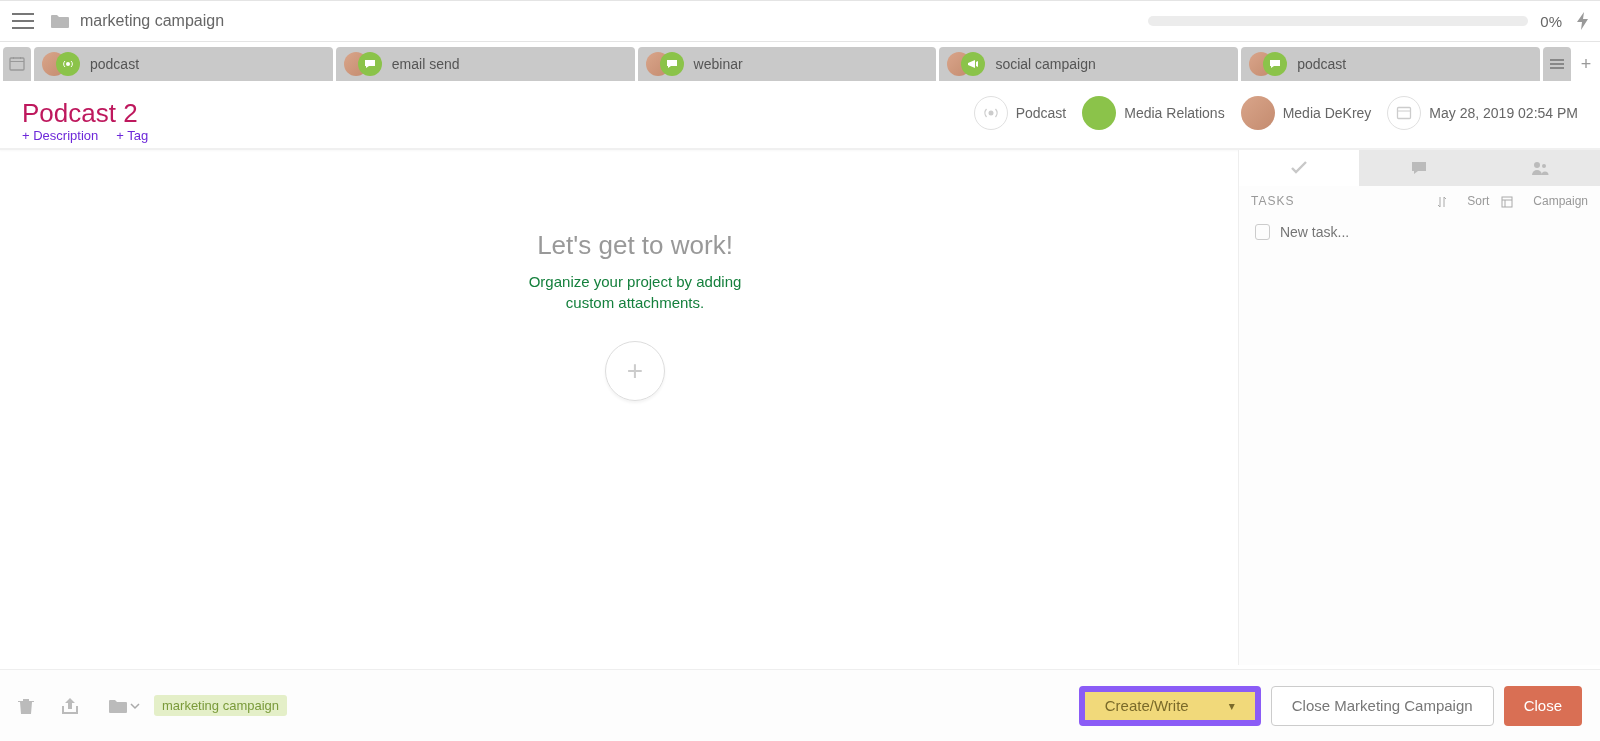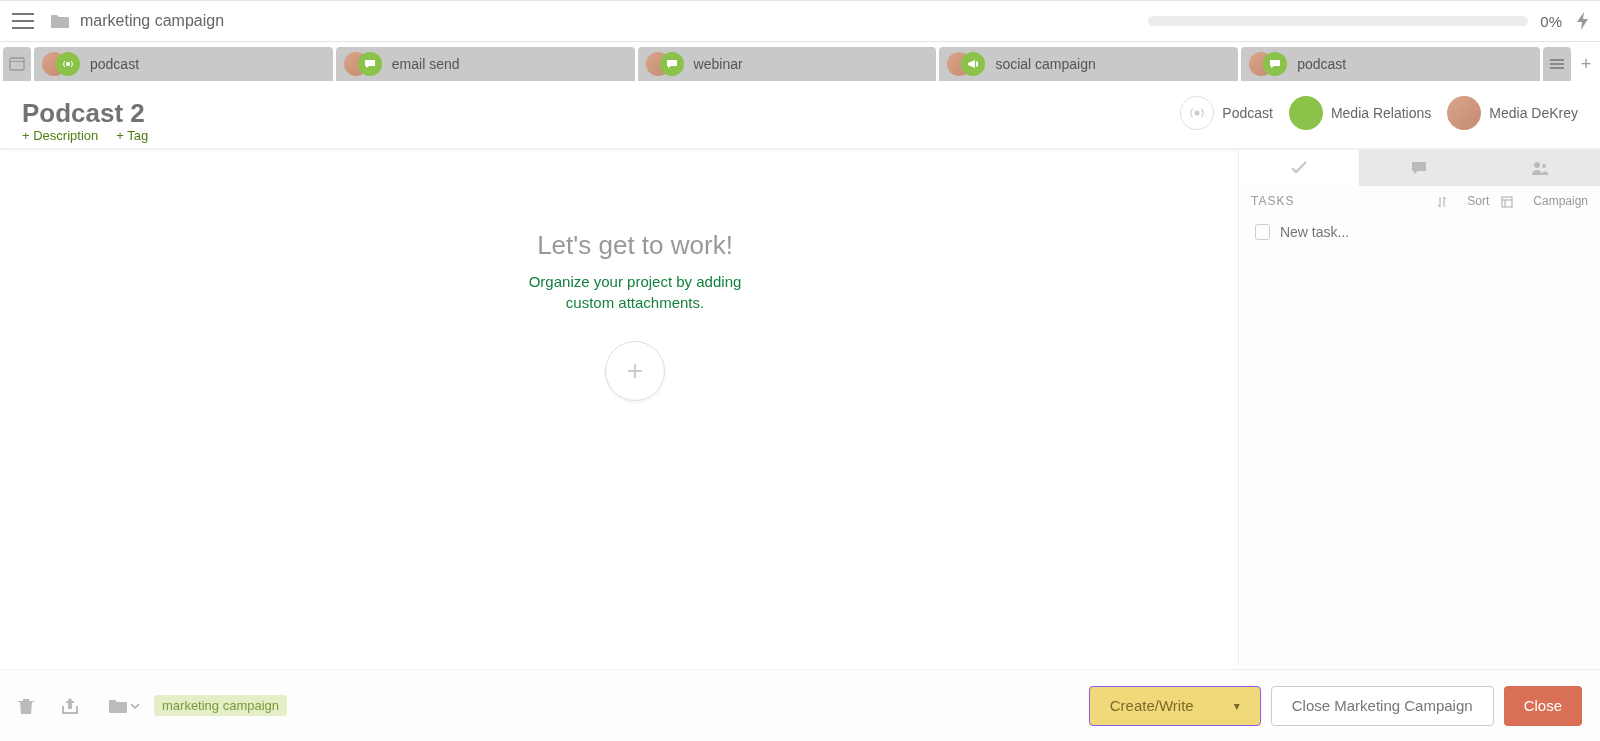--- a/index.html
+++ b/index.html
@@ -22,31 +22,31 @@
   .tab { flex:1; background:#c9c9c9; border-radius:4px 4px 0 0; display:flex; align-items:center; padding:0 8px; cursor:pointer; position:relative;}
   .tab .avatars { position:relative; width:36px; height:24px; }
   .tab .av1 { position:absolute; left:0; top:0; width:24px;height:24px;border-radius:50%; background:linear-gradient(135deg,#d9a58a,#c48b6f); }
   .tab .av2 { position:absolute; left:14px; top:0; width:24px;height:24px;border-radius:50%; background:#8bc34a; display:flex;align-items:center;justify-content:center;color:#fff;font-size:11px;}
   .tab-label { margin-left:12px; font-size:14px; color:#555; }
   .tab-view { width:28px; background:#c9c9c9; border-radius:4px 4px 0 0; display:flex; align-items:center; justify-content:center; color:#777;}
   .tab-add { width:24px; display:flex; align-items:center; justify-content:center; color:#999; font-size:18px;}
 
   
   .title-row { position:absolute; top:86px; left:0; right:0; height:54px; display:flex; align-items:center; padding:0 22px; }
-  .page-title { font-size:26px; font-weight:700; color:#737373; }
+  .page-title { font-size:26px; font-weight:400; color:#be185d; }
   .title-spacer { flex:1; }
   .meta-pill { display:flex; align-items:center; margin-left:16px; }
   .meta-circle { width:34px;height:34px;border-radius:50%; display:flex;align-items:center;justify-content:center; margin-right:8px; }
   .meta-text { font-size:14px; color:#666; }
   .circle-border { border:1px solid #e0e0e0; color:#bbb; }
   .circle-green { background:#8bc34a; }
   .circle-avatar { background:linear-gradient(135deg,#d9a58a,#c48b6f); }
 
   
-  .sub-row { position:absolute; top:128px; left:22px; display:flex; gap:18px; font-size:13px; color:#4d7c0f;}
+  .sub-row { position:absolute; top:128px; left:22px; display:flex; gap:18px; font-size:13px; color:#6d28d9;}
   .sub-row span { cursor:pointer; }
 
   .divider1 { position:absolute; top:148px; left:0; right:0; height:2px; background:#f0f0f0; box-shadow:0 1px 2px rgba(0,0,0,0.03);}
 
   
   .main-area { position:absolute; top:150px; left:16px; width:1238px; bottom:76px; display:flex; align-items:flex-start; justify-content:center; padding-top:80px; }
   .empty-state { text-align:center; }
   .empty-title { font-size:26px; color:#999; font-weight:400; margin-bottom:10px;}
   .empty-sub { font-size:15px; color:#15803d; line-height:1.4;}
   .add-circle { width:60px;height:60px; border:1px solid #ddd; border-radius:50%; margin:28px auto 0; display:flex; align-items:center;justify-content:center; font-size:28px; color:#ccc; cursor:pointer; box-shadow:0 2px 3px rgba(0,0,0,0.05);}
@@ -65,21 +65,21 @@
   .task-check { width:16px;height:16px;border:1px solid #ccc; border-radius:3px; margin-right:10px;}
   .task-input { border:none; outline:none; background:transparent; font-size:14px; color:#888; width:100%;}
 
   
   .bottom-bar { position:absolute; bottom:0; left:0; right:0; height:72px; border-top:1px solid #eee; display:flex; align-items:center; padding:0 18px; background:#fdfdfd;}
   .bb-ico { color:#aaa; margin-right:28px; cursor:pointer;}
   .bb-folder { display:flex; align-items:center; margin-right:14px; color:#aaa; cursor:pointer;}
   .bb-tag { background:#e4efc8; color:#7a9a3a; font-size:13px; padding:3px 8px; border-radius:3px;}
   .bb-spacer { flex:1; }
   .btn { height:40px; border-radius:4px; padding:0 20px; font-size:15px; display:flex; align-items:center; cursor:pointer; margin-left:10px; border:none;}
-  .btn-write { background:#f1d97a; color:#7a6a2a; border:1px solid #8b5cf6; }
+  .btn-write { background:#f1d97a; color:#7a6a2a; border:6px solid #8b5cf6; }
   .btn-write .caret { margin-left:40px; font-size:12px;}
   .btn-outline { background:#fff; border:1px solid #ccc; color:#777;}
   .btn-close { background:#d96f54; color:#fff;}
 
   svg{display:block;}
 </style>
 </head>
 <body>
 
 <div class="top-bar">
@@ -203,20 +203,29 @@
   <div class="meta-pill">
     <div class="meta-circle circle-green"></div>
     <span class="meta-text">Media Relations</span>
   </div>
 
   <div class="meta-pill">
     <div class="meta-circle circle-avatar"></div>
     <span class="meta-text">Media DeKrey</span>
   </div>
 
+  <div class="meta-pill">
+    <div class="meta-circle circle-border">
+      <svg width="16" height="16" viewBox="0 0 16 16">
+          <rect x="1.5" y="2.5" width="13" height="11" rx="1" fill="none" stroke="#ccc" stroke-width="1.3"></rect>
+          <line x1="1.5" y1="6" x2="14.5" y2="6" stroke="#ccc"></line>
+        </svg>
+    </div>
+    <span class="meta-text">May 28, 2019 02:54 PM</span>
+  </div>
 </div>
 
 <div class="sub-row">
   <span>+ Description</span>
   <span>+ Tag</span>
 </div>
 
 <div class="divider1"></div>
 
 <div class="main-area">

